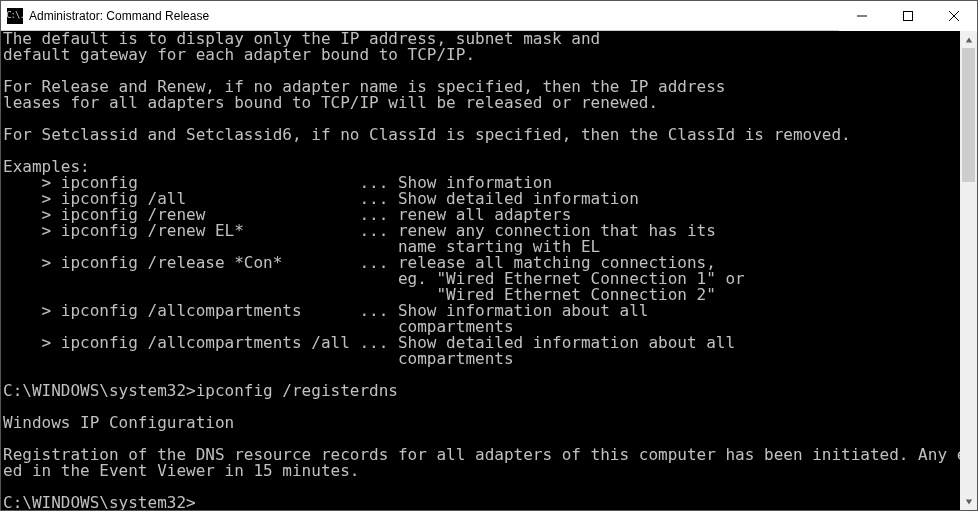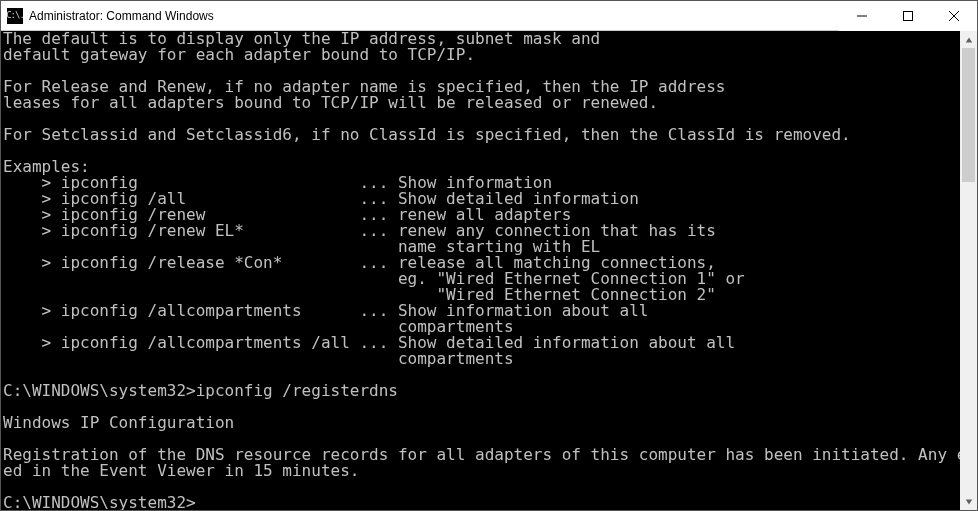--- a/index.html
+++ b/index.html
@@ -24,21 +24,21 @@
 </style>
 </head>
 <body>
 
 <div class="window">
 
   <div class="titlebar">
     <div class="titlebar-icon">
         <span>C:\.</span>
       </div>
-    <div class="titlebar-title">Administrator: Command Windows</div>
+    <div class="titlebar-title">Administrator: Command Release</div>
     <div class="titlebar-spacer"></div>
     <div class="win-btn">
       <svg viewBox="0 0 10 10">
           <line x1="0" y1="5" x2="10" y2="5" stroke-width="1"></line>
         </svg>
     </div>
     <div class="win-btn">
       <svg viewBox="0 0 10 10">
           <rect x="0.5" y="0.5" width="9" height="9" fill="none" stroke-width="1"></rect>
         </svg>

